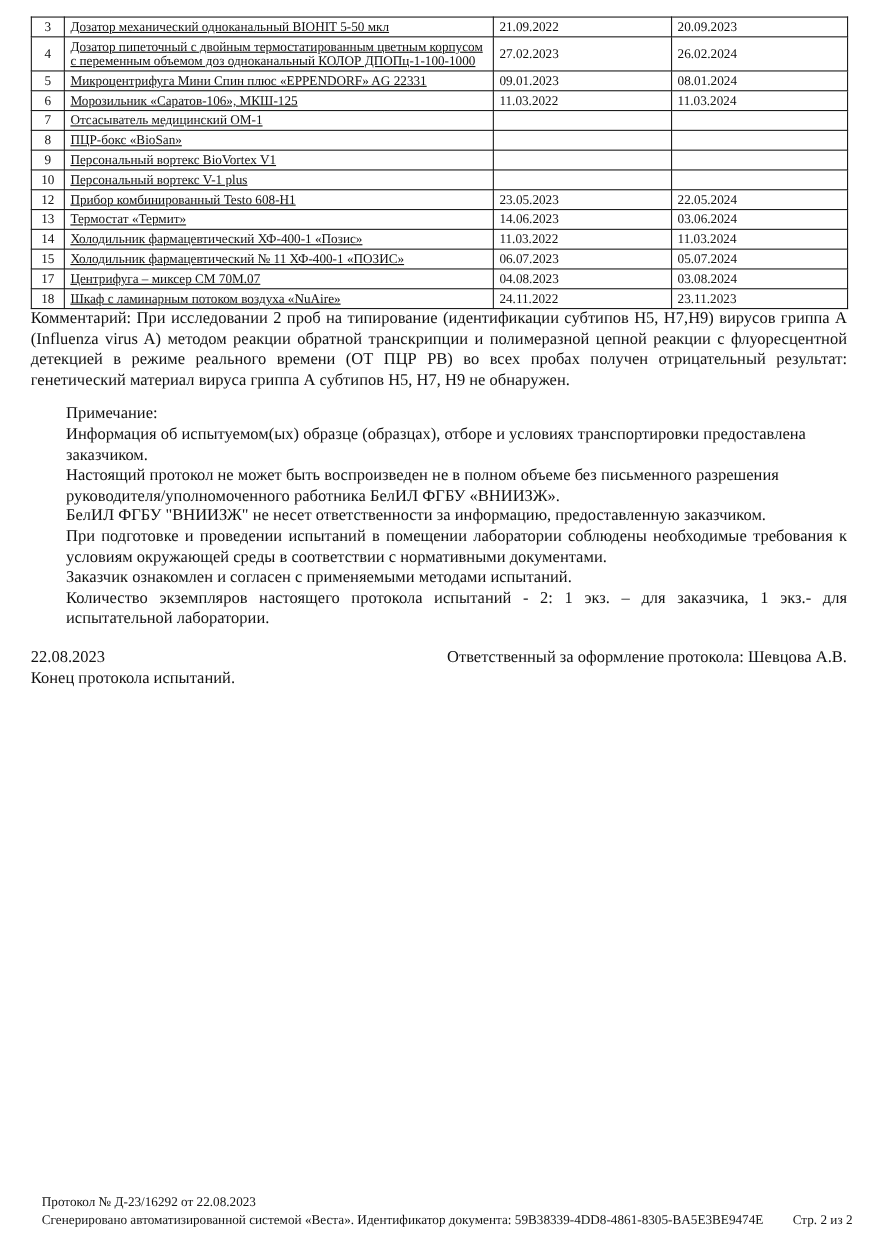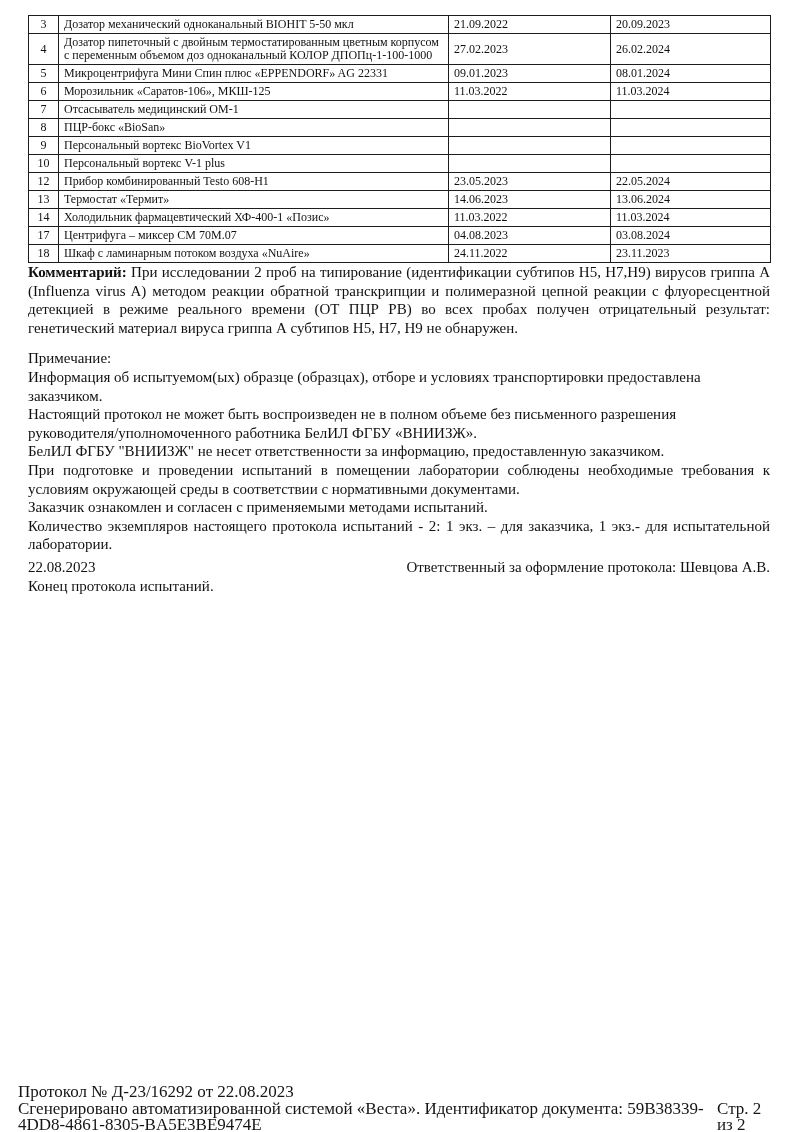--- a/index.html
+++ b/index.html
@@ -30,64 +30,64 @@
   }
   table.tbl td {
     border: 1px solid #1c1c1c;
     font-size: 12px;
     line-height: 13px;
     padding: 2px 5px;
     vertical-align: middle;
     overflow: hidden;
   }
   td.c-num  { text-align: center; padding-left: 2px; padding-right: 2px; }
-  td.c-desc { text-align: left; }
+  td.c-desc { text-align: left; text-decoration: underline; }
   td.c-date { text-align: left; }
 
   p.para {
     margin: 0;
     font-size: 15px;
     line-height: 18.6px;
   }
   .comment-para {
     margin-top: 13px;
     text-align: justify;
   }
-  .notes-block { margin-top: 12px; }
+  .notes-block { margin-top: 12px; margin-left: 32px; }
   p.line {
     margin: 0;
     font-size: 15px;
     line-height: 18.6px;
   }
   p.line.justify { text-align: justify; font-family: Liberation Serif, serif; }
   p.line.bold { font-weight: bold; }
 
   .sig-row {
-    margin-top: 4px;
+    margin-top: 17px;
     display: flex;
     justify-content: space-between;
     font-size: 15px;
     line-height: 18.6px;
   }
   .end-line { margin-top: 2px; }
 
   .footer {
     position: absolute;
-    left: 18px;
+    left: 38px;
     right: 25px;
     top: 1084px;
-    font-size: 17px;
+    font-size: 12px;
     line-height: 16.5px;
     color: #151515;
   }
   .footer-row {
     display: flex;
     justify-content: space-between;
   }
-  b { font-weight: bold; }
+  b { font-weight: normal; }
 </style>
 </head>
 <body>
 
 <div class="page">
   <div class="content">
 
     <table class="tbl">
       <colgroup>
         <col style="width:30px">
@@ -157,30 +157,36 @@
     <td class="c-num">12</td>
     <td class="c-desc">Прибор комбинированный Testo 608-H1</td>
     <td class="c-date">23.05.2023</td>
     <td class="c-date">22.05.2024</td>
   </tr>
 
   <tr>
     <td class="c-num">13</td>
     <td class="c-desc">Термостат «Термит»</td>
     <td class="c-date">14.06.2023</td>
-    <td class="c-date">13.06.2024</td>
+    <td class="c-date">03.06.2024</td>
   </tr>
 
   <tr>
     <td class="c-num">14</td>
     <td class="c-desc">Холодильник фармацевтический ХФ-400-1 «Позис»</td>
     <td class="c-date">11.03.2022</td>
     <td class="c-date">11.03.2024</td>
   </tr>
 
+  <tr>
+    <td class="c-num">15</td>
+    <td class="c-desc">Холодильник фармацевтический № 11 ХФ-400-1 «ПОЗИС»</td>
+    <td class="c-date">06.07.2023</td>
+    <td class="c-date">05.07.2024</td>
+  </tr>
 
 
   <tr>
     <td class="c-num">17</td>
     <td class="c-desc">Центрифуга – миксер СМ 70М.07</td>
     <td class="c-date">04.08.2023</td>
     <td class="c-date">03.08.2024</td>
   </tr>
 
   <tr>

